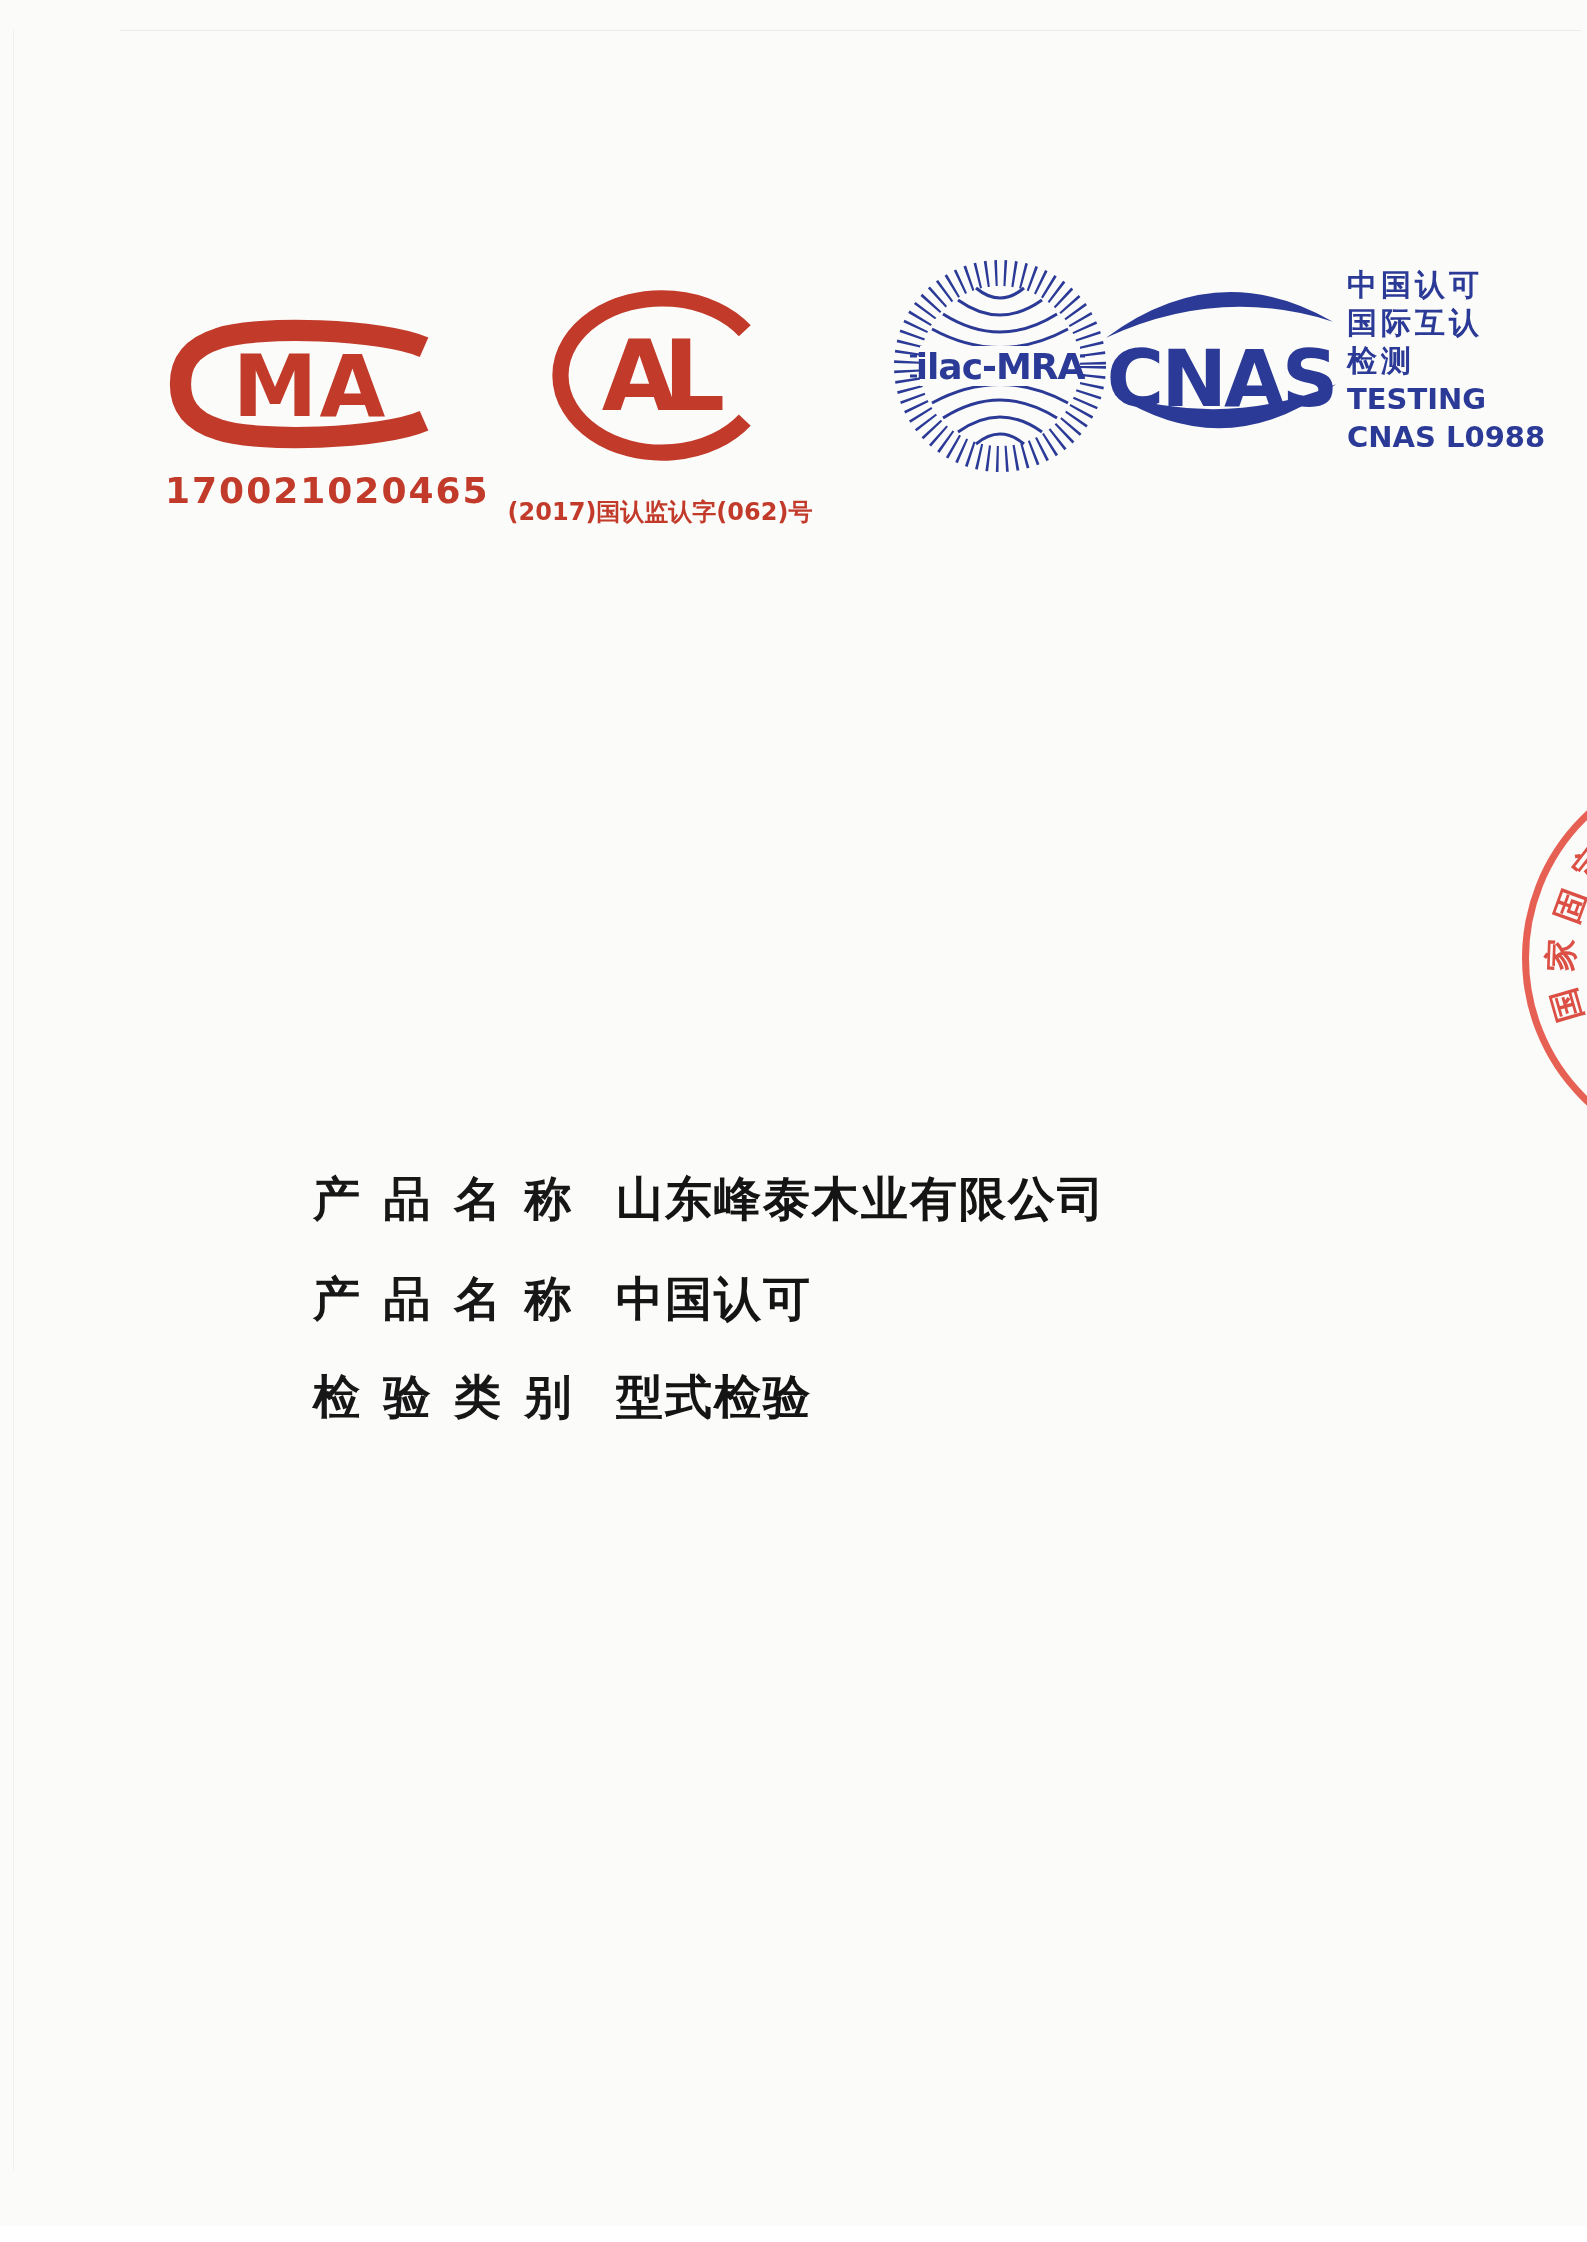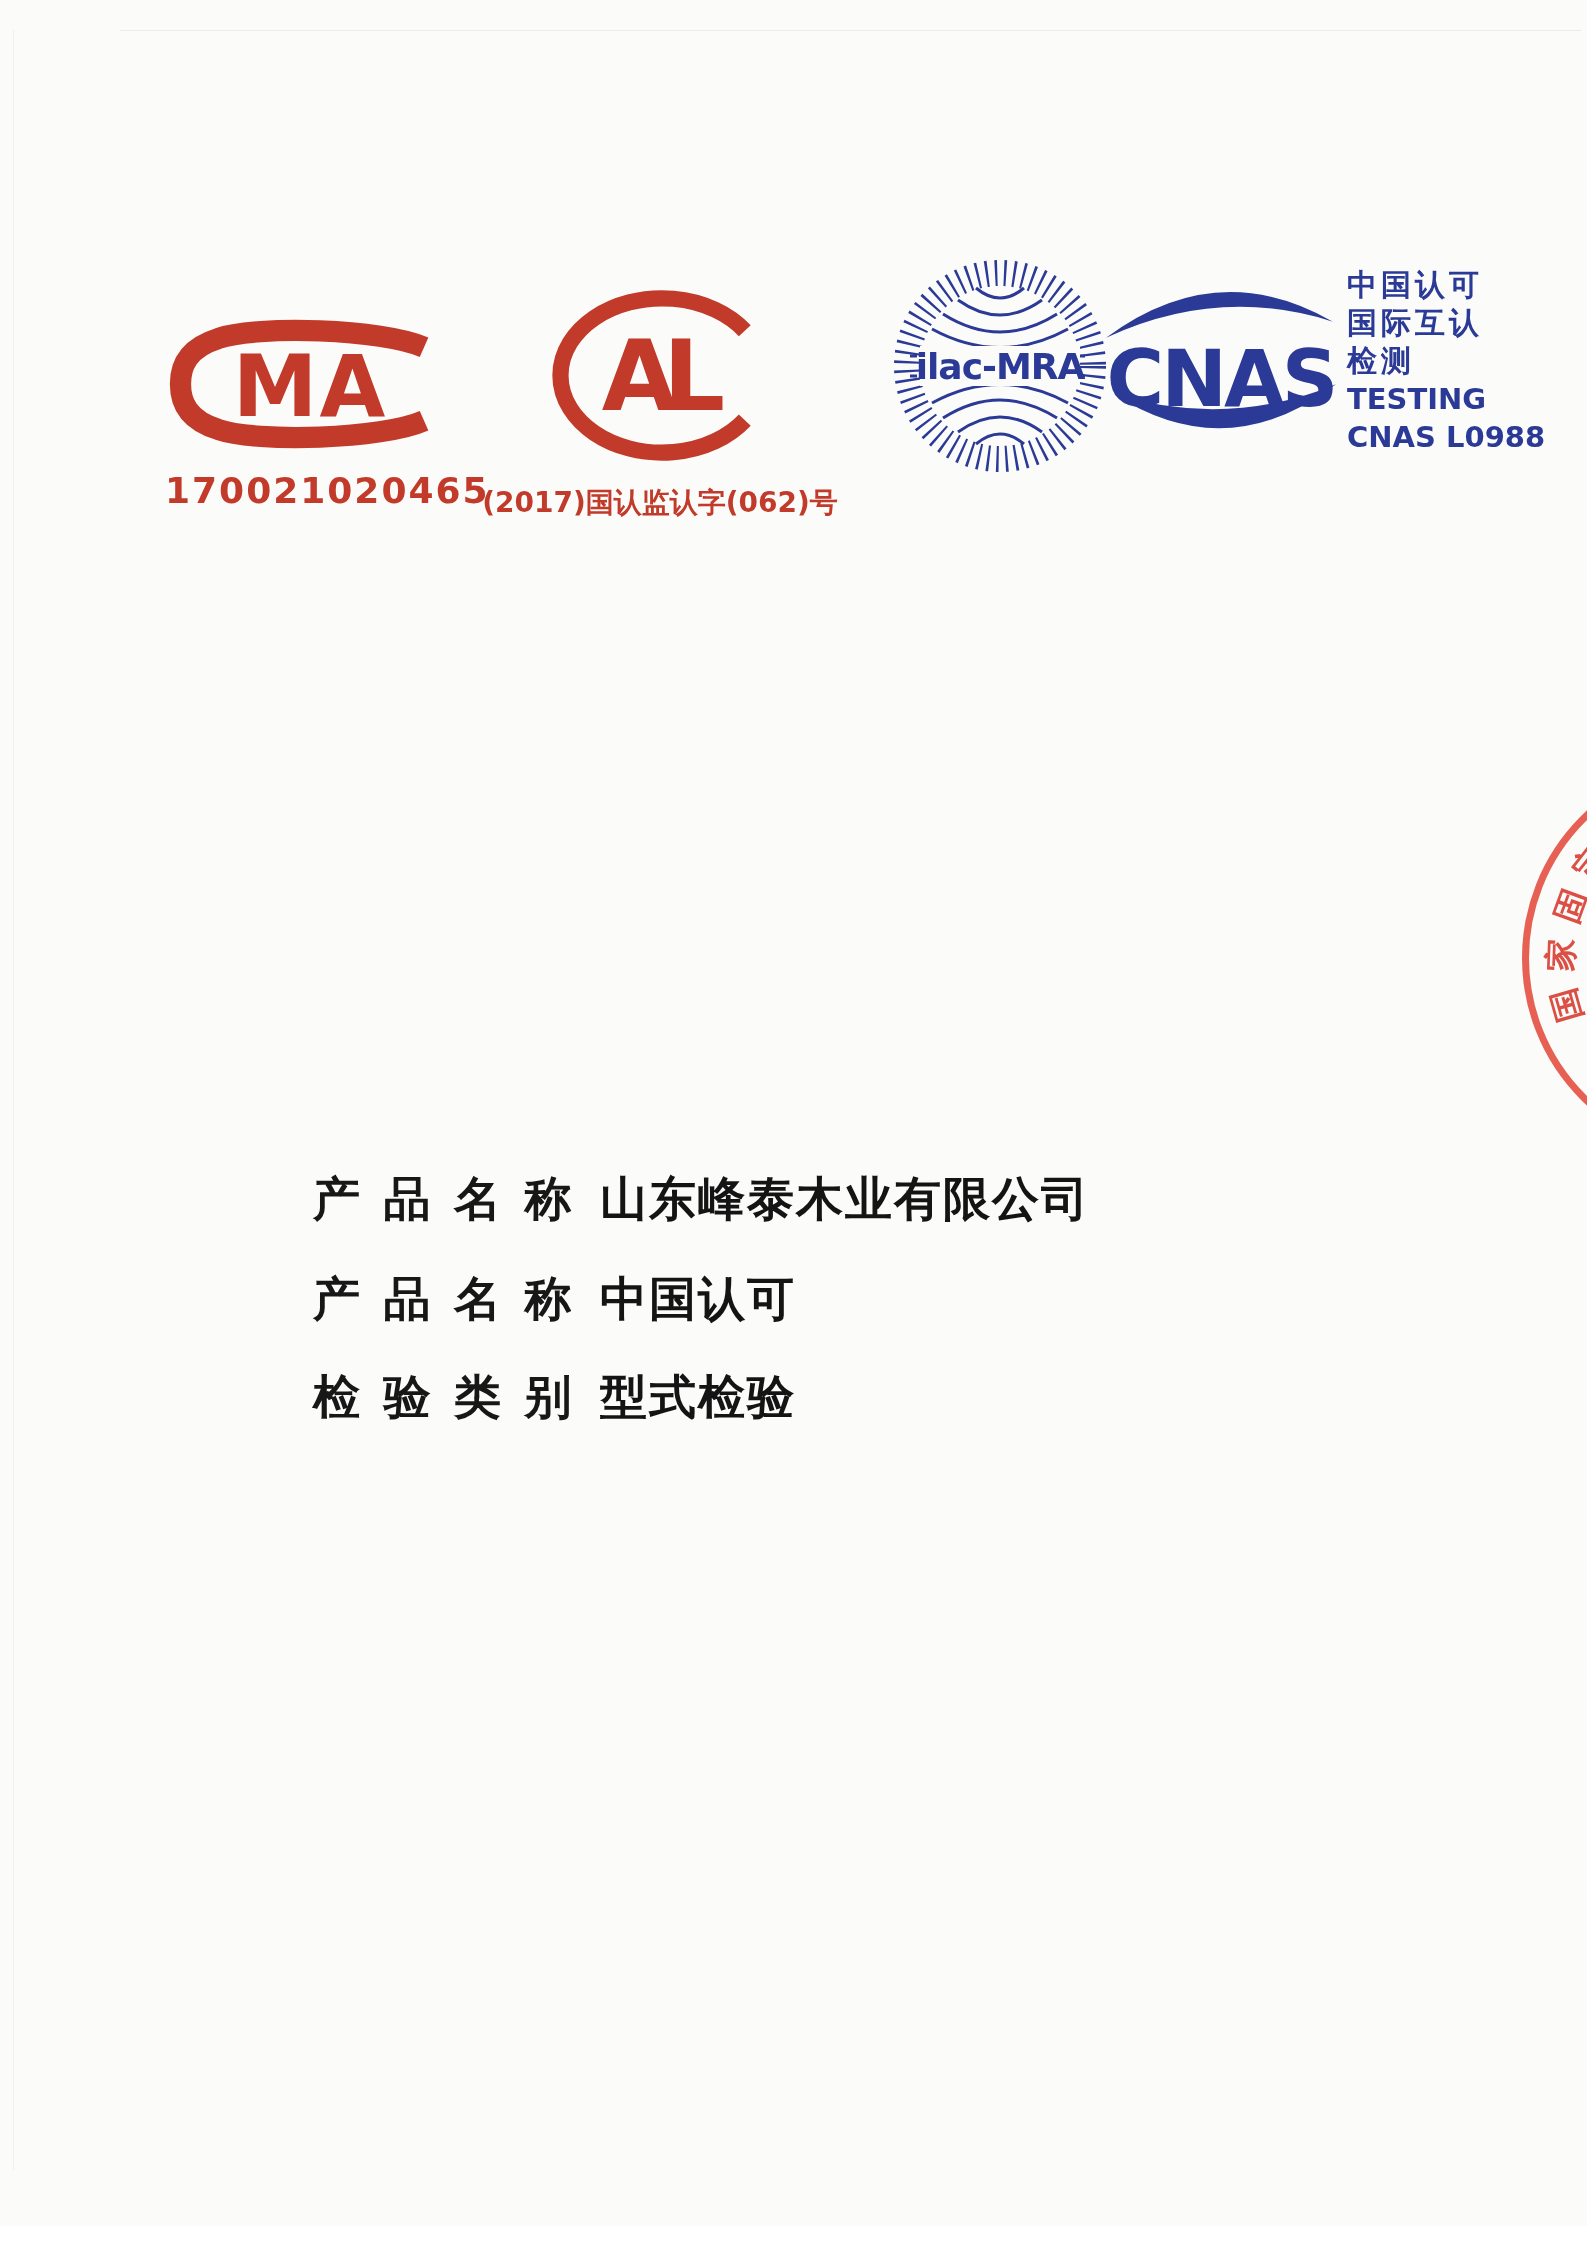--- a/index.html
+++ b/index.html
@@ -12,21 +12,21 @@
   }
   
   .edge-top{position:absolute;top:30px;left:120px;right:6px;height:1px;background:#eaeae7;opacity:.9;}
   .edge-left{position:absolute;top:30px;left:13px;width:1px;height:2140px;background:#eeeeea;opacity:.9;}
   .edge-bottom-strip{position:absolute;left:0;right:0;bottom:0;height:16px;background:#ffffff;}
 
   
   .cma-wrap{position:absolute;left:165px;top:306px;width:290px;text-align:center;}
   .cma-no{margin-top:4px;font-size:36px;font-weight:bold;letter-spacing:2px;color:#c23a2a;}
   .cal-wrap{position:absolute;left:475px;top:280px;width:370px;text-align:center;}
-  .cal-caption{margin-top:2px;font-size:28px;font-weight:bold;color:#c23a2a;letter-spacing:0px;}
+  .cal-caption{margin-top:14px;font-size:24px;font-weight:bold;color:#c23a2a;letter-spacing:0px;}
   .ilac-wrap{position:absolute;left:890px;top:256px;width:220px;height:220px;}
   .cnas-wrap{position:absolute;left:1100px;top:272px;width:242px;height:184px;}
   .cnas-text{position:absolute;left:1347px;top:266px;color:#2b3a96;font-weight:bold;}
   .cnas-text .zh{font-size:30px;letter-spacing:4px;line-height:38px;}
   .cnas-text .en{font-size:29px;letter-spacing:0px;line-height:38px;}
 
   
   .report-title{
     position:absolute;top:606px;left:0;width:100%;
     text-align:center;
@@ -49,21 +49,21 @@
   .field-row{position:absolute;left:0;white-space:nowrap;}
   .field-row.r0{top:1168px;}
   .field-row.r1{top:1268px;}
   .field-row.r2{top:1366px;}
   .field-label{
     display:inline-block;font-size:47px;font-weight:bold;color:#171717;
     letter-spacing:0.5em;
   }
   .field-value{
     display:inline-block;font-size:47px;font-weight:bold;color:#141414;
-    margin-left:0;letter-spacing:2px;
+    margin-left:16px;letter-spacing:2px;
   }
 
   
   .footer-org{
     position:absolute;top:1956px;left:0;width:100%;text-align:center;
     font-size:44px;font-weight:bold;color:#4f4f4f;letter-spacing:2px;
   }
 
   
   .stamp{position:absolute;left:1522px;top:758px;width:400px;height:400px;filter:blur(0.4px);}

